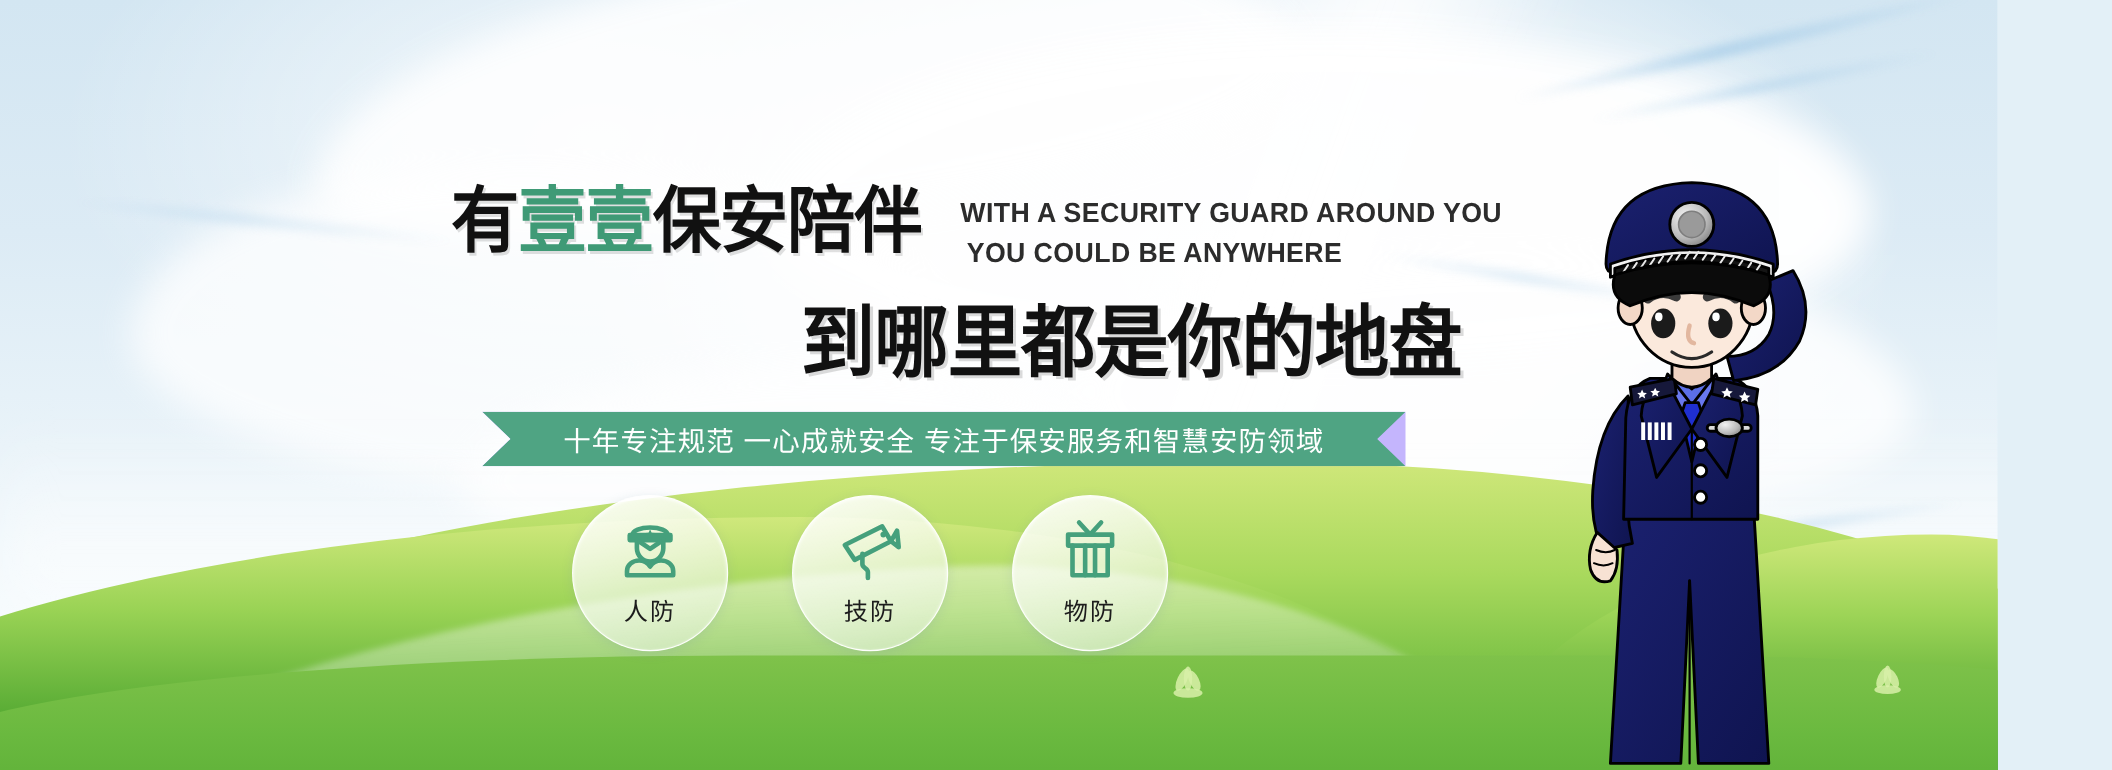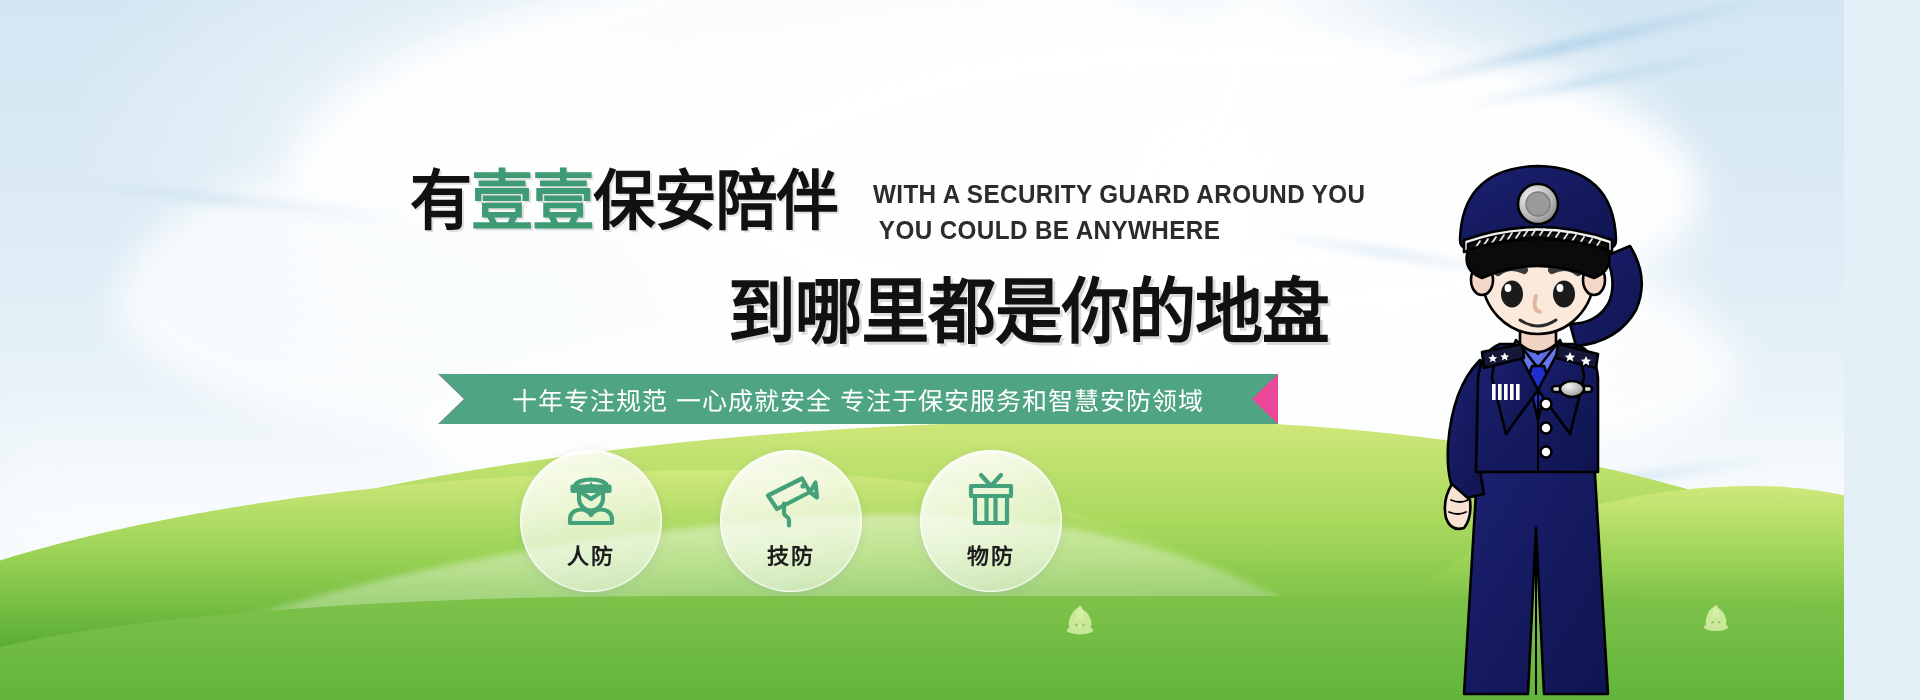--- a/index.html
+++ b/index.html
@@ -3,21 +3,21 @@
 <meta charset="utf-8">
 <title>Security Banner</title>
 <style>
   html,body{margin:0;padding:0;}
   body{
     width:1920px;height:700px;overflow:hidden;
     font-family:"Liberation Sans","DejaVu Sans",sans-serif;
     background:#e3f0f7;
   }
   .banner{
-    position:relative;width:1816px;height:700px;overflow:hidden;padding-left:28px;
+    position:relative;width:1816px;height:700px;overflow:hidden;
   }
 
   
   .sky{
     position:absolute;inset:0;
     background:
       radial-gradient(900px 520px at 62% 34%, #ffffff 0%, rgba(255,255,255,.92) 34%, rgba(255,255,255,0) 66%),
       radial-gradient(700px 400px at 30% 18%, rgba(255,255,255,.75) 0%, rgba(255,255,255,0) 70%),
       linear-gradient(180deg,#d3e6f2 0%, #dcebf5 30%, #e9f3f9 58%, #f4fafd 78%, #ffffff 100%);
   }
@@ -98,35 +98,35 @@
     position:absolute;left:728px;top:276px;
     font-size:72px;font-weight:700;color:#111111;line-height:1;white-space:nowrap;
     letter-spacing:-1px;
     transform:scaleX(.94);transform-origin:left center;
     text-shadow:3px 3px 0 rgba(0,0,0,.14);
   }
 
   
   .ribbon{
     position:absolute;left:438px;top:374px;width:840px;height:50px;
-    background:#ec4899;
+    background:#c4b5fd;
     clip-path:polygon(0 0, 100% 0, 100% 100%, 0 100%, 26px 50%);
     display:flex;align-items:flex-end;justify-content:center;
   }
   .ribbon-inner{
     width:100%;height:100%;background:#4fa483;
     clip-path:polygon(0 0,100% 0,calc(100% - 26px) 50%,100% 100%,0 100%, 26px 50%);
     display:flex;align-items:center;justify-content:center;
   }
   .ribbon-text{
     color:#ffffff;font-size:25px;letter-spacing:1px;white-space:nowrap;font-weight:400;
   }
 
   
-  .features{position:absolute;left:520px;top:450px;display:flex;gap:58px;font-weight:bold;}
+  .features{position:absolute;left:520px;top:450px;display:flex;gap:58px;}
   .feature{
     width:140px;height:140px;border-radius:50%;
     background:linear-gradient(160deg,rgba(255,255,255,.92) 0%,rgba(255,255,255,.62) 55%,rgba(255,255,255,.38) 100%);
     border:1px solid rgba(255,255,255,.95);
     box-shadow:0 2px 10px rgba(120,150,165,.20), inset 0 1px 3px rgba(255,255,255,.9);
     display:flex;flex-direction:column;align-items:center;justify-content:center;
   }
   .feature .ic{width:62px;height:56px;display:flex;align-items:center;justify-content:center;}
   .feature .lb{margin-top:10px;font-size:22px;color:#1c1c1c;letter-spacing:2px;}
 

